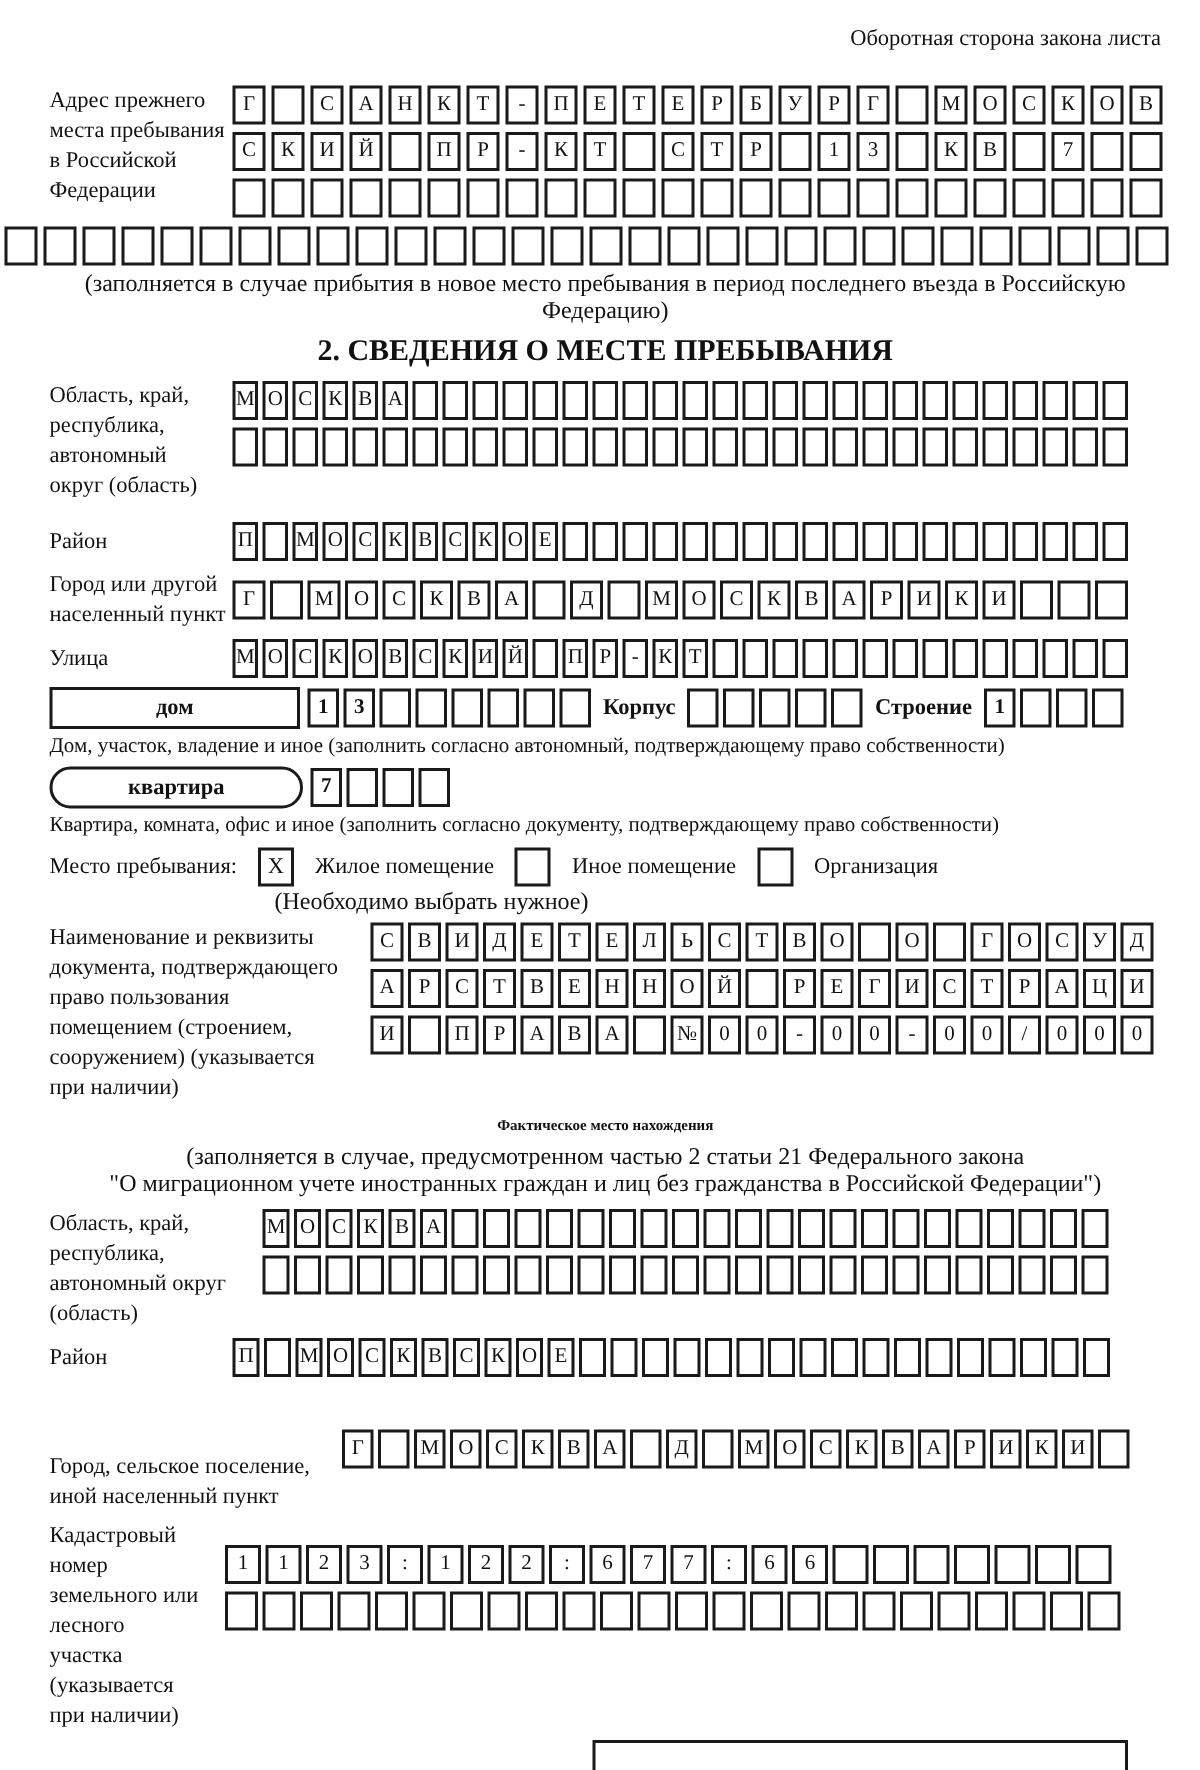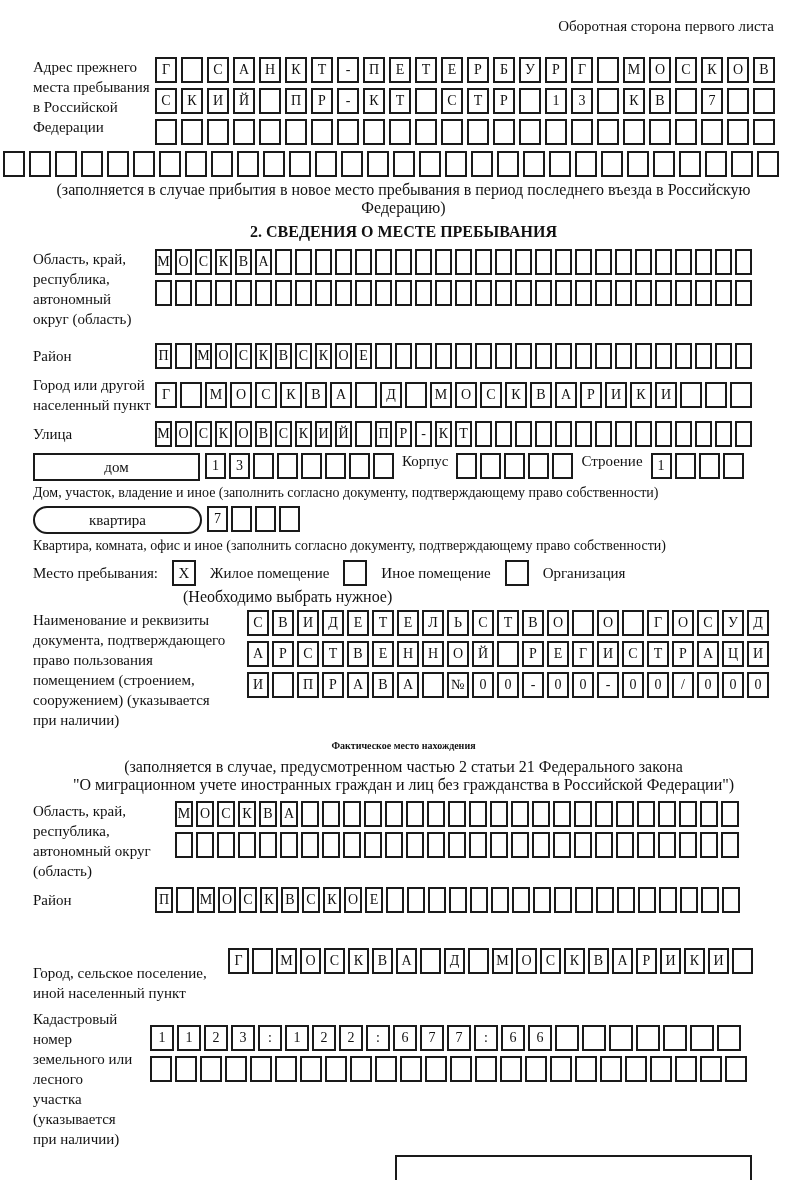--- a/index.html
+++ b/index.html
@@ -34,42 +34,42 @@
   .w21 > .cell { width:21px; }
   .w24 > .cell { width:24px; }
   .gap4 { gap:4px; }
 
   .fullrow { margin:5px 0 4px -30px; }
 
   .note { font-size:16px; line-height:18px; }
   .note.center { text-align:center; white-space:pre-line; }
   .caption-note { font-size:14px; margin:1px 0 5px; }
 
-  .section-title { text-align:center; font-weight:bold; font-size:16px; margin:6px 0 8px; }
+  .section-title { text-align:center; font-weight:bold; font-size:20px; margin:6px 0 8px; }
   .sub-title { text-align:center; font-weight:bold; font-size:10px; margin:10px 0 7px; }
 
-  .houserow { display:flex; gap:5px; margin-bottom:4px; }
+  .houserow { display:flex; align-items:center; gap:5px; margin-bottom:4px;font-weight:bold; }
   .bigbox { width:167px; height:28px; border:2px solid #1a1a1a;
             display:flex; align-items:center; justify-content:center; }
   .bigbox.wide { width:169px;border-radius:14px; }
   .inline-label { padding:0 3px; }
 
   .stayrow { display:flex; align-items:center; gap:14px; margin:6px 0 2px; }
   .checkbox { width:24px; height:26px; border:2px solid #1a1a1a;
               display:inline-flex; align-items:center; justify-content:center; }
   .staynote { margin-left:150px; margin-bottom:4px; }
 
   .stampbox { width:357px; height:172px; border:2px solid #1a1a1a; margin:6px 0 8px 362px; }
 </style>
 </head>
 <body>
 
 <div class="page">
 
-  <div class="header-note">Оборотная сторона первого листа</div>
+  <div class="header-note">Оборотная сторона закона листа</div>
 
   <div class="field">
     <div class="label">Адрес прежнего
 места пребывания
 в Российской
 Федерации</div>
     <div class="rows">
       <div class="boxrow gap4">
           <span class="cell">Г</span>
           <span class="cell"></span>
@@ -383,21 +383,21 @@
         <span class="cell"></span>
       </div>
     <span class="inline-label">Строение</span>
     <div class="boxrow w21">
         <span class="cell">1</span>
         <span class="cell"></span>
         <span class="cell"></span>
         <span class="cell"></span>
       </div>
   </div>
-  <div class="caption-note">Дом, участок, владение и иное (заполнить согласно документу, подтверждающему право собственности)</div>
+  <div class="caption-note">Дом, участок, владение и иное (заполнить согласно автономный, подтверждающему право собственности)</div>
 
   <div class="houserow">
     <div class="bigbox wide">квартира</div>
     <div class="boxrow w21">
         <span class="cell">7</span>
         <span class="cell"></span>
         <span class="cell"></span>
         <span class="cell"></span>
       </div>
   </div>

